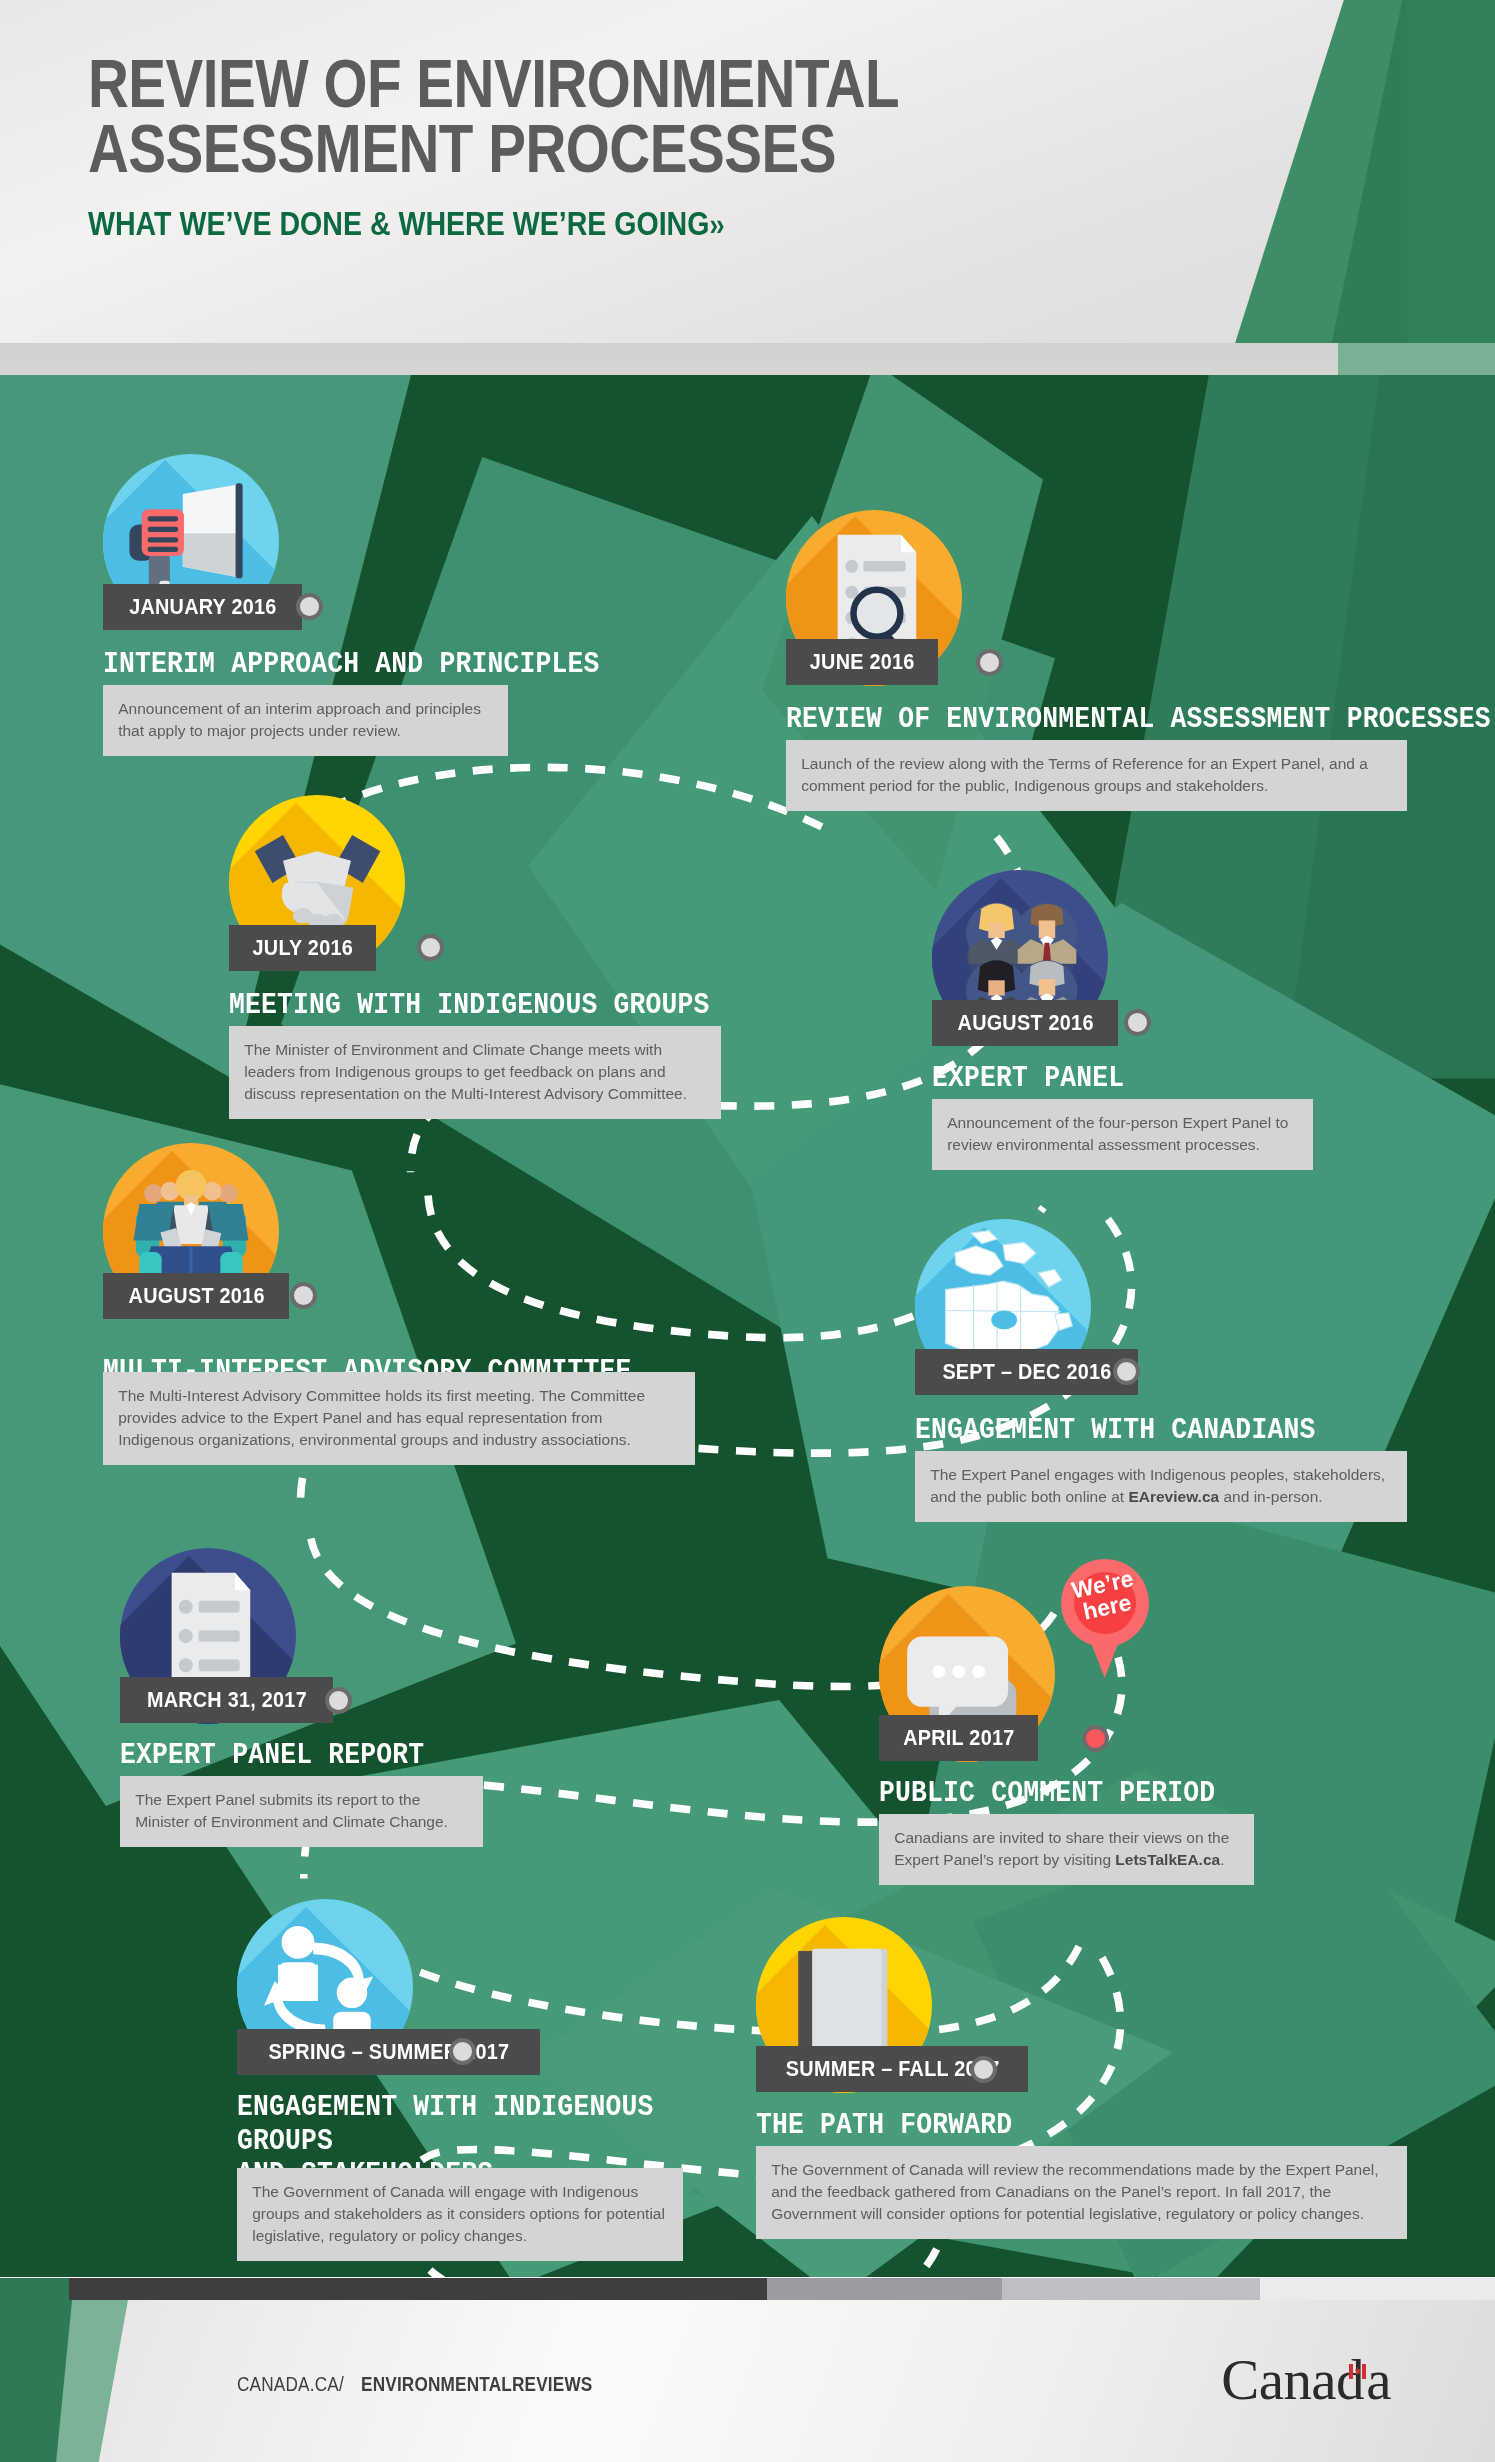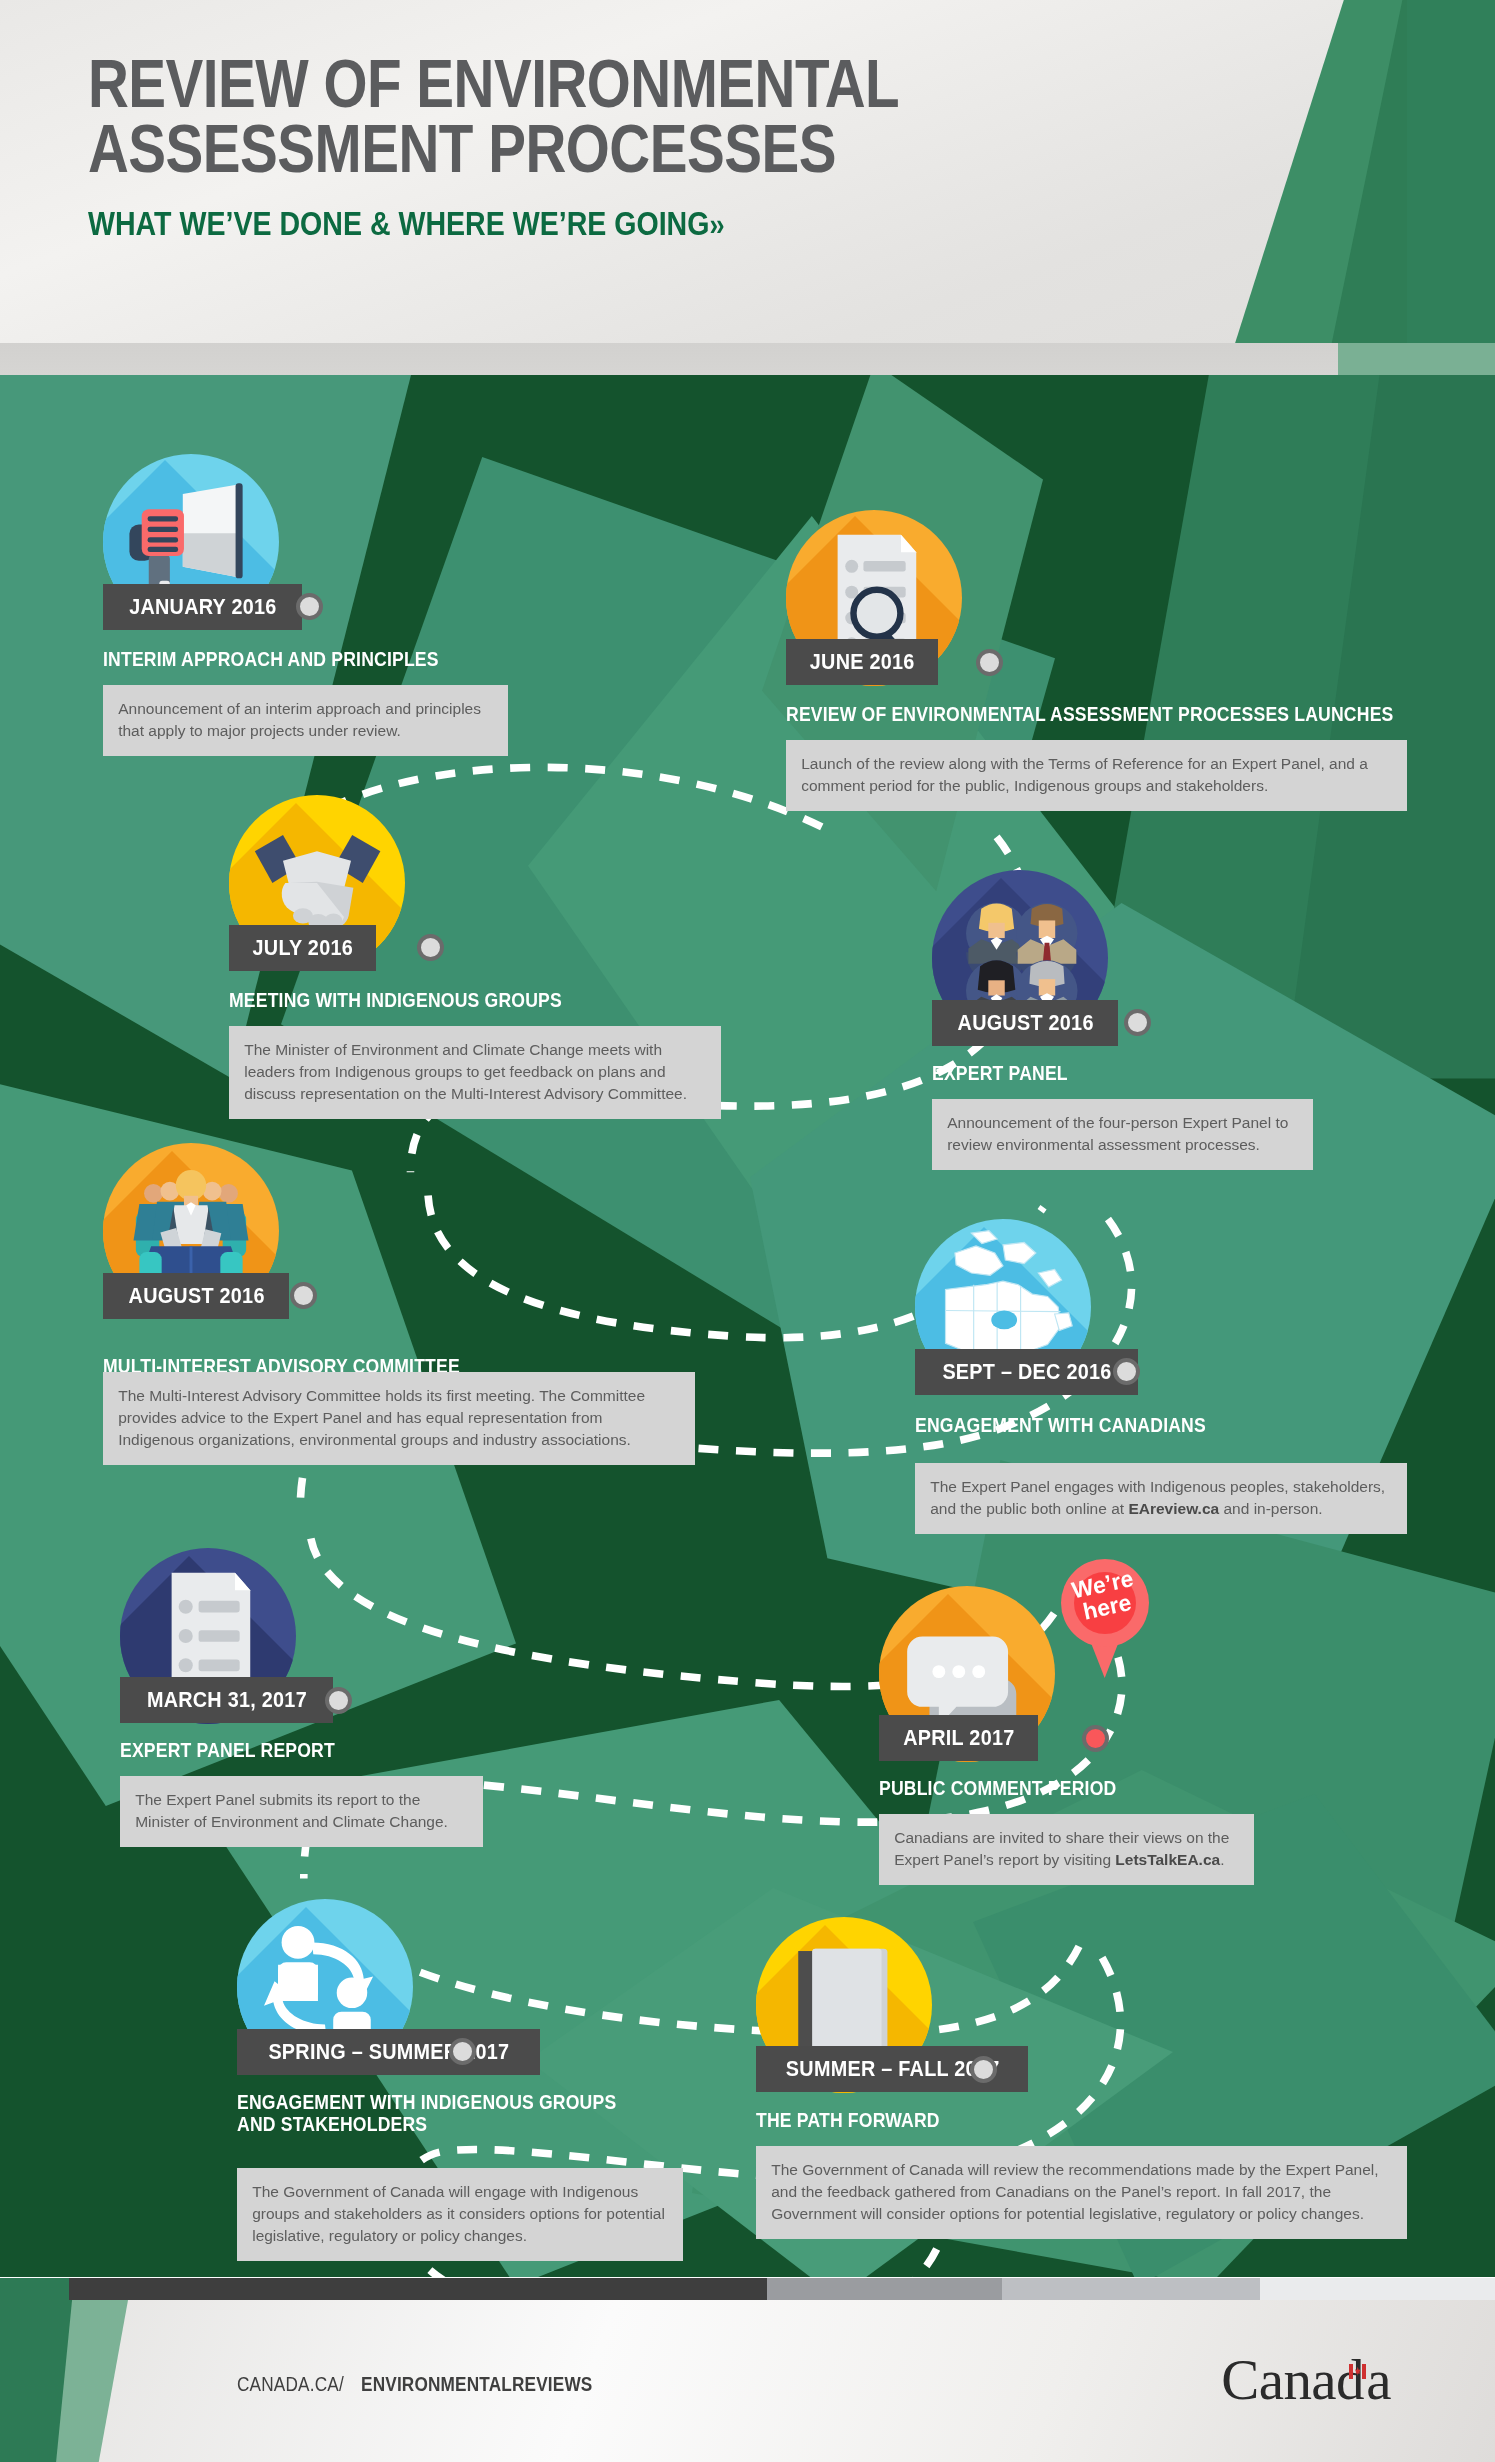--- a/index.html
+++ b/index.html
@@ -69,22 +69,22 @@
   .icon-wrap{position:absolute;width:176px;height:176px;}
   .icon-bg{position:absolute;left:0;top:0;width:176px;height:176px;border-radius:50%;overflow:hidden;}
   .datebadge{position:absolute;background:#4b4b4b;color:#fff;
     font-family:"Liberation Sans Narrow","Liberation Sans",sans-serif;font-weight:700;
     font-size:22px;letter-spacing:0.3px;display:flex;align-items:center;justify-content:center;
     height:46px;padding:0 17.6px;white-space:nowrap;text-transform:uppercase;}
   .datebadge span{transform:scaleX(0.9);display:inline-block;}
   .node{position:absolute;width:27px;height:27px;border-radius:50%;background:#dcdcdc;
     border:4.1px solid #6b6b6b;}
   .node.active{background:#f9575a;}
-  .etitle{position:absolute;color:#fff;font-family:Liberation Sans, sans-serif;
-    font-weight:700;font-size:20px;line-height:1.12;letter-spacing:0.2px;text-transform:uppercase;
+  .etitle{position:absolute;color:#fff;font-family:Liberation Mono, monospace;
+    font-weight:700;font-size:30px;line-height:1.12;letter-spacing:0.2px;text-transform:uppercase;
     white-space:nowrap;}
   .etitle.wrap{white-space:normal;}
   .etitle span{display:inline-block;transform:scaleX(0.88);transform-origin:left center;}
   .ebox{position:absolute;background:#d4d4d4;color:#5d5d5d;padding:13px 15.2px 14px 15.2px;
     font-size:15.5px;line-height:1.42;font-family:"Liberation Sans Narrow","Liberation Sans",sans-serif;}
   .ebox b{font-weight:700;color:#4a4a4a;}
 
   
   .pin{position:absolute;width:88px;height:120px;}
   .pin-outer{position:absolute;left:0;top:0;width:88px;height:88px;border-radius:50% 50% 50% 50%;
@@ -385,21 +385,21 @@
           </svg>
         </div>
       </div>
       <div class="datebadge" style="left:915px;top:974px;">
         <span>SEPT – DEC 2016</span>
       </div>
       <div class="node" style="left:1113px;top:983px;"></div>
       <div class="etitle" style="left:915px;top:1039px;">
         <span>ENGAGEMENT WITH CANADIANS</span>
       </div>
-      <div class="ebox" style="left:915px;top:1076px;width:492px;margin-top:12px;"><span>The Expert Panel engages with Indigenous peoples, stakeholders, and the public both online at </span><b>EAreview.ca</b><span> and in-person.</span></div>
+      <div class="ebox" style="left:915px;top:1076px;width:492px;"><span>The Expert Panel engages with Indigenous peoples, stakeholders, and the public both online at </span><b>EAreview.ca</b><span> and in-person.</span></div>
     </div>
 
     <div class="entry">
       <div class="icon-wrap" style="left:120px;top:1173px;">
         <div class="icon-bg" style="background:#3e4d8c;">
           <div style="position:absolute;left:69px;top:8.2px;width:246px;height:246px;background:#2e3a70;transform:rotate(45deg);transform-origin:0 0;"></div>
           <svg viewBox="0 0 300 300" style="position:absolute;left:0;top:0;width:176px;height:176px;">
             <polygon points="88,42 196,42 222,72 222,268 88,268" fill="#e9ebed"></polygon>
             <polygon points="196,42 222,72 196,72" fill="#ffffff"></polygon>
             <g fill="#c6cace">

